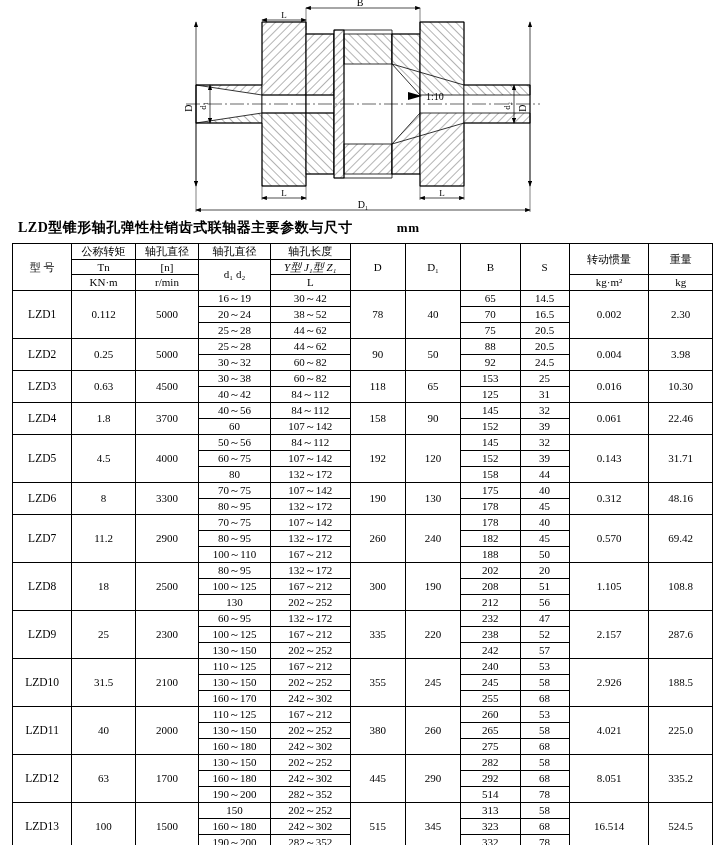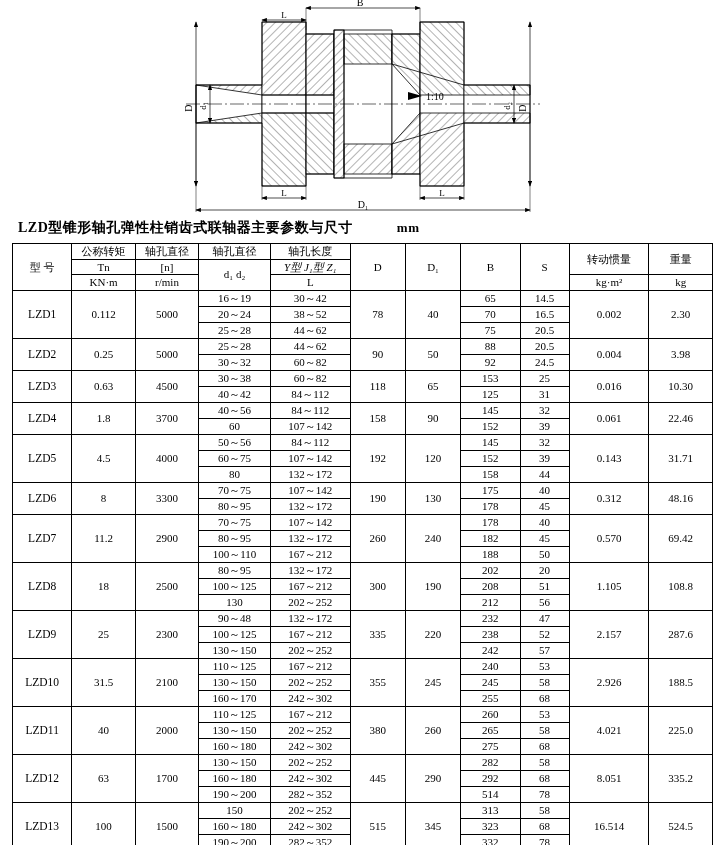--- a/index.html
+++ b/index.html
@@ -500,21 +500,21 @@
           </td>
           <td class="vals">1.105</td>
           <td class="vals">108.8</td>
         </tr>
         <tr>
           <td class="model">LZD9</td>
           <td class="vals">25</td>
           <td class="vals">2300</td>
           <td class="vals">
             <div class="stack">
-              <div>90～48</div>
+              <div>60～95</div>
               <div>100～125</div>
               <div>130～150</div>
             </div>
           </td>
           <td class="vals">
             <div class="stack">
               <div>132～172</div>
               <div>167～212</div>
               <div>202～252</div>
             </div>

